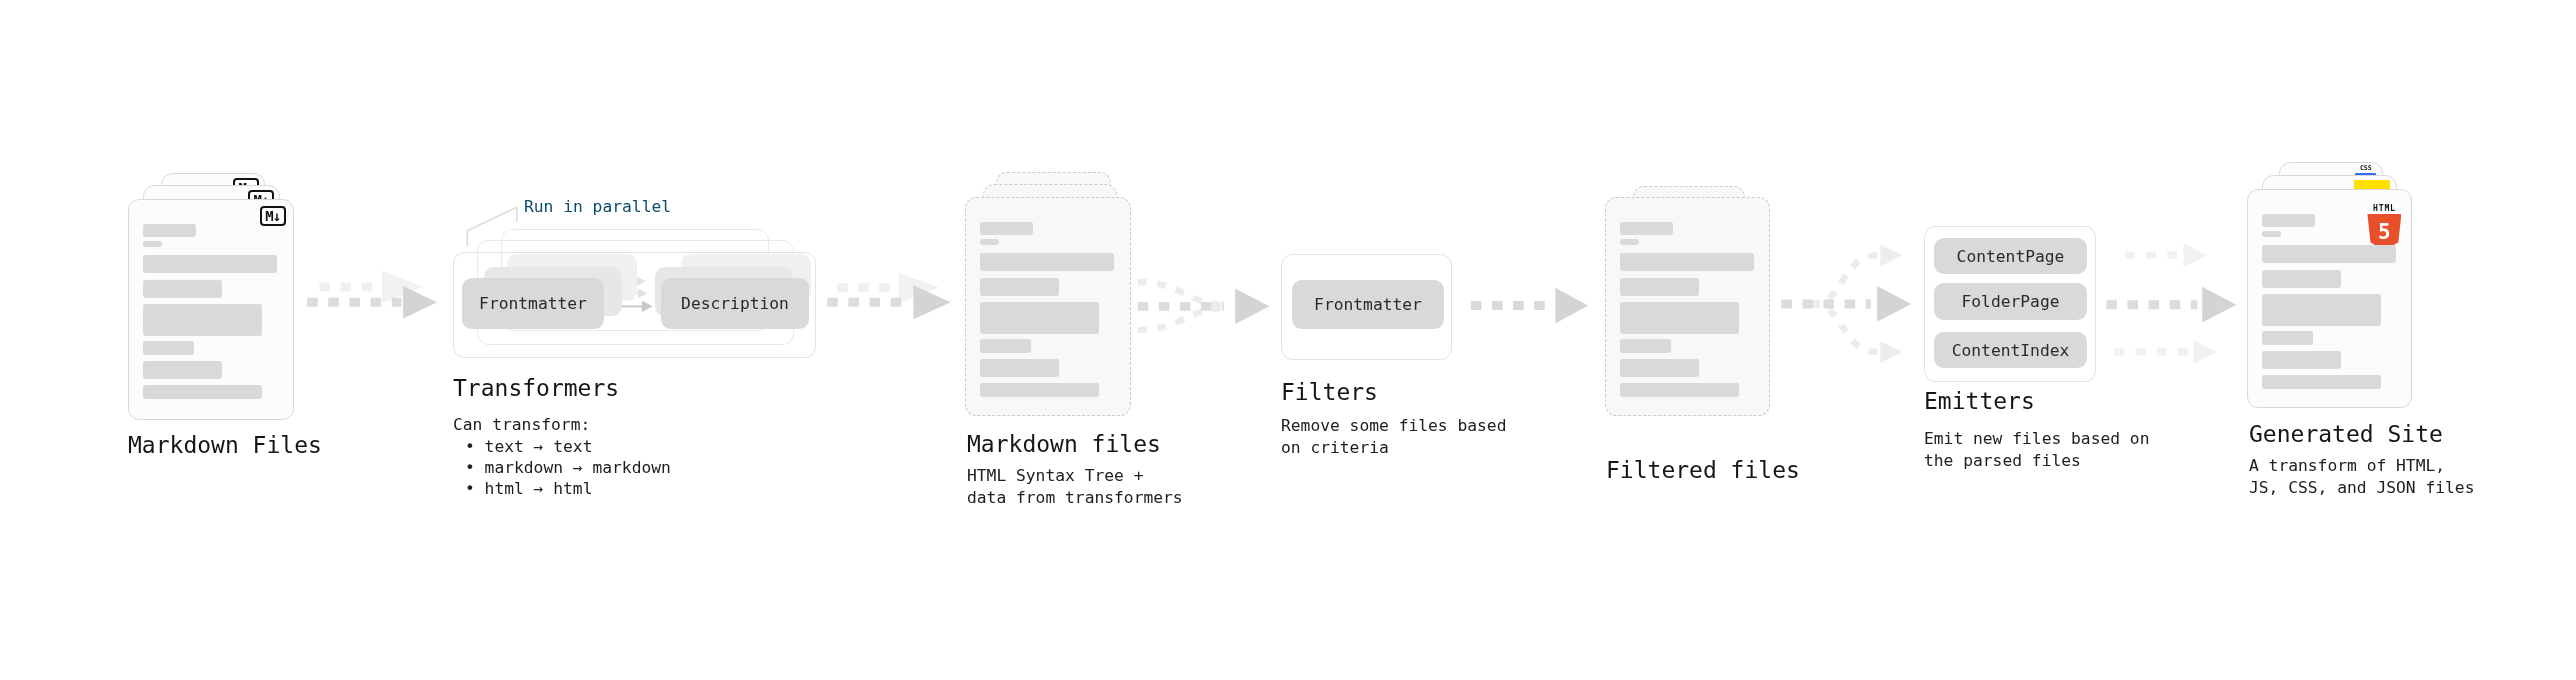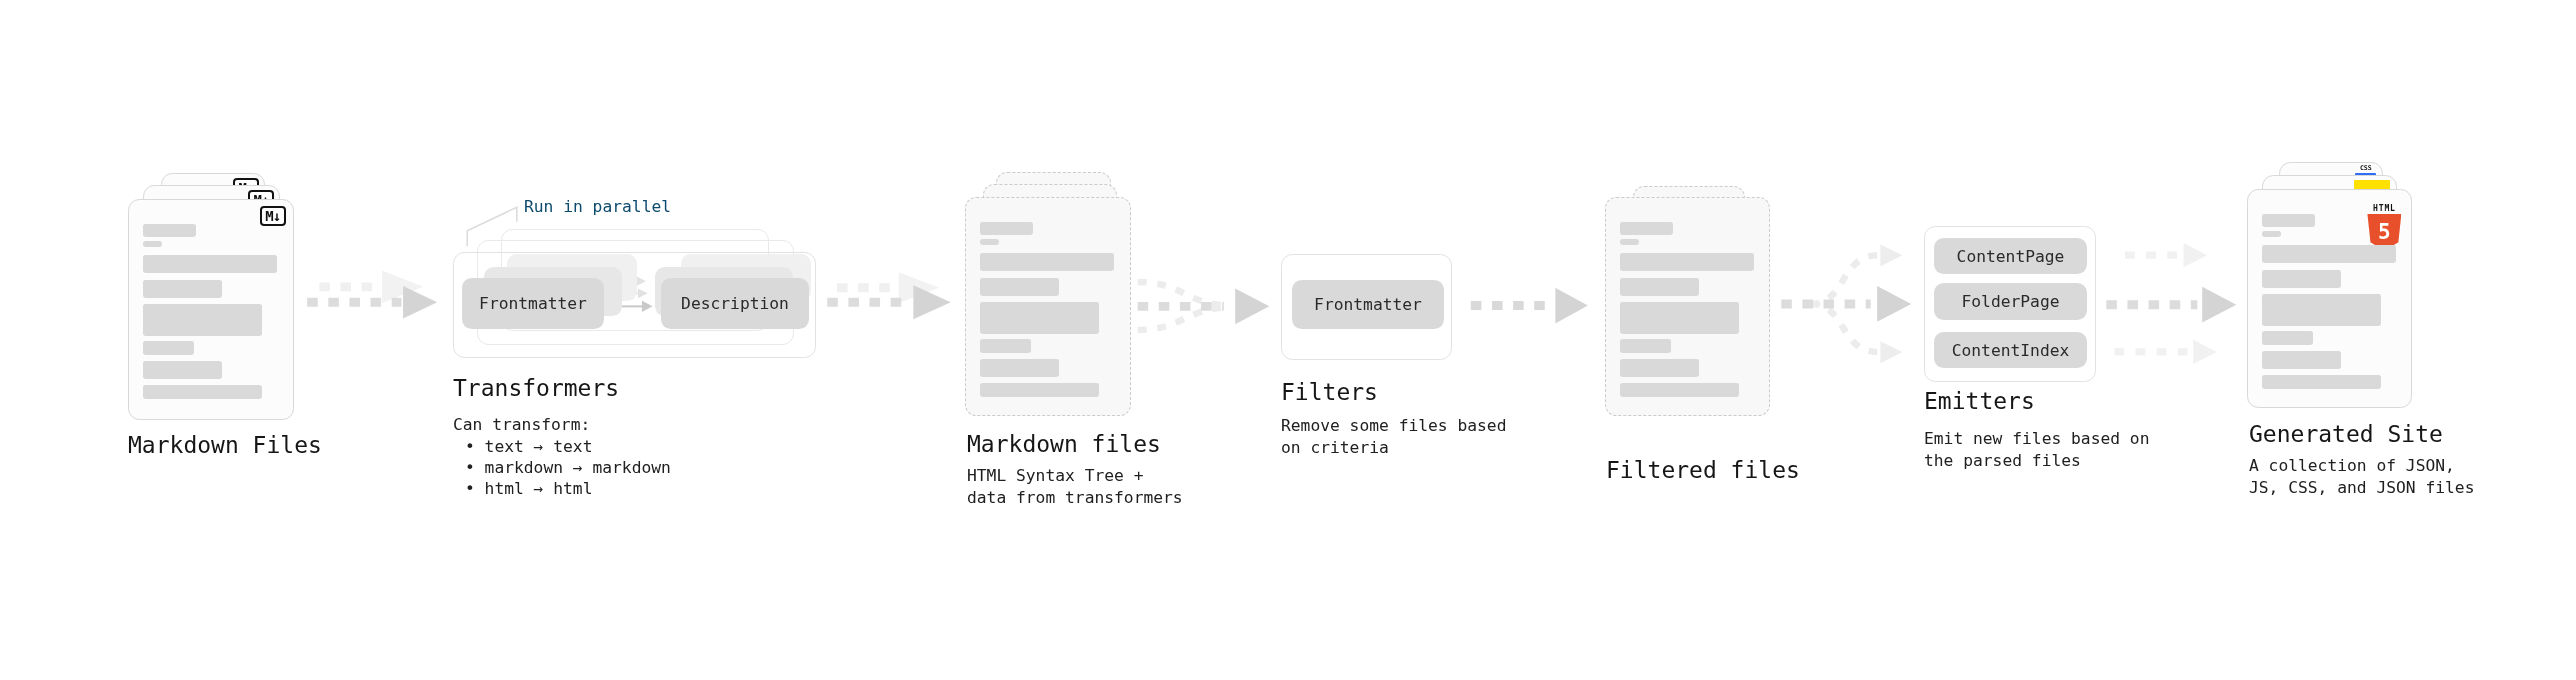--- a/index.html
+++ b/index.html
@@ -235,19 +235,19 @@
       <div class="bar" style="left:14px; top:41px;  width:18.7px;  height:5.7px;"></div>
       <div class="bar" style="left:14px; top:55px;  width:134px; height:18px;"></div>
       <div class="bar" style="left:14px; top:80px;  width:79px;  height:18px;"></div>
       <div class="bar" style="left:14px; top:104px; width:119px; height:32px;"></div>
       <div class="bar" style="left:14px; top:141px; width:51px;  height:14px;"></div>
       <div class="bar" style="left:14px; top:161px; width:79px;  height:18px;"></div>
       <div class="bar" style="left:14px; top:185px; width:119px; height:14px;"></div>
     </div>
     <div class="node-title" style="left:2249px; top:421px;">Generated Site</div>
     <div class="node-desc" style="left:2249px; top:455px;">
-      <div>A collection of JSON,</div>
+      <div>A transform of HTML,</div>
       <div>JS, CSS, and JSON files</div>
     </div>
   </div>
 
 </div>
 
 
 </body></html>

